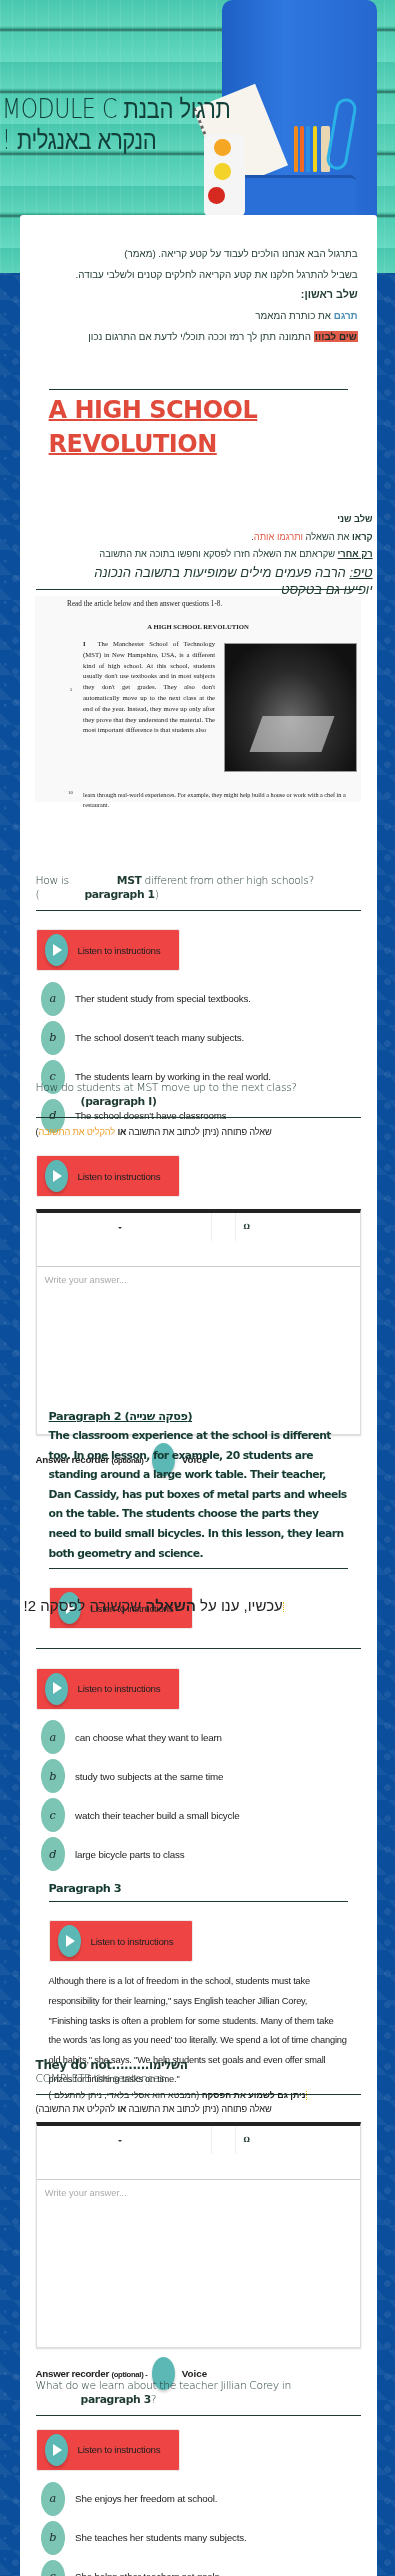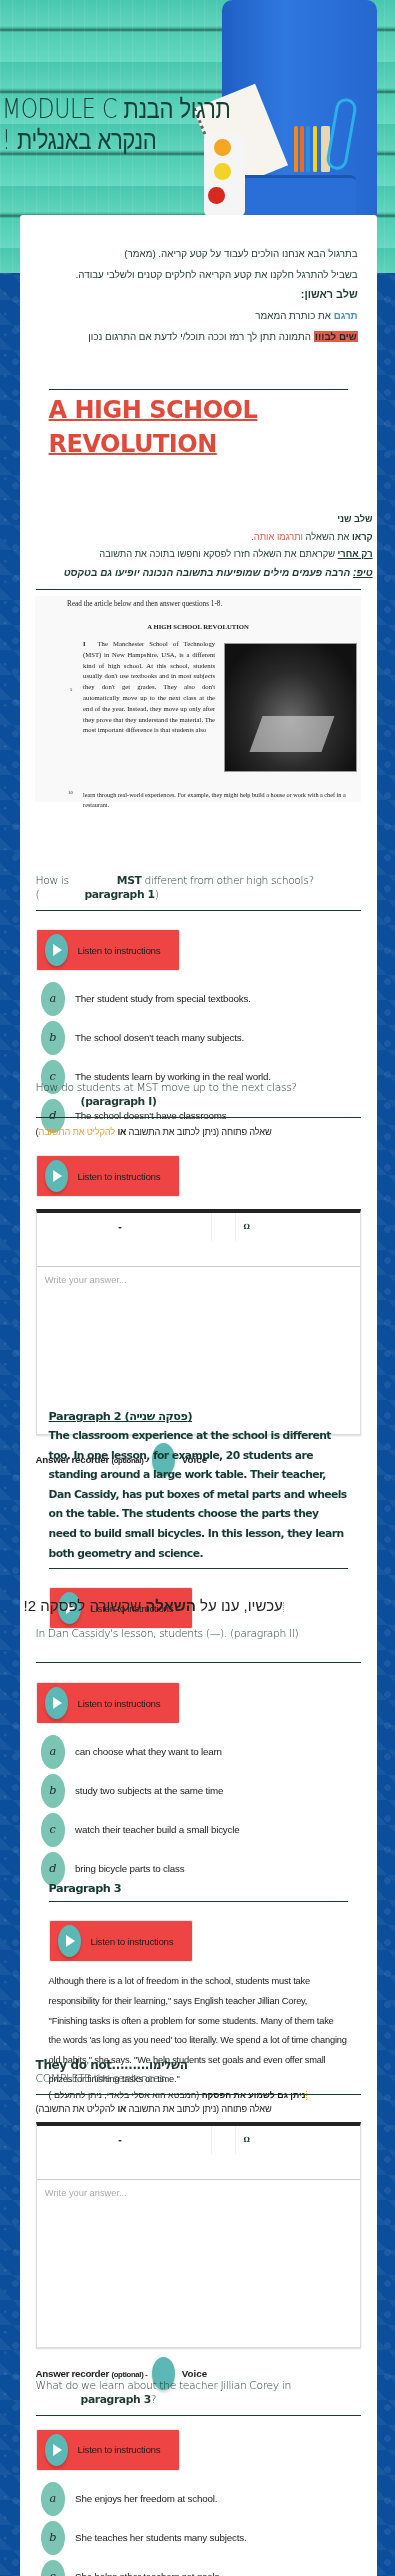--- a/index.html
+++ b/index.html
@@ -78,21 +78,21 @@
   .title-big {
     top: 178px; left: 29px; width: 309px;
     font-family: "DejaVu Sans", sans-serif; font-weight: bold;
     font-size: 24px; line-height: 34px; color: #e04a3b;
     letter-spacing: -0.5px; text-decoration: underline; text-decoration-thickness: 1.5px;
   }
   .step2 { top: 296px; padding: 0 16px 0 31px; font-size: 9.3px; line-height: 17.5px; }
   .step2 .b { font-weight: bold; }
   .step2 .red { color: #e25c4a; }
   .step2 .u { text-decoration: underline; font-weight: bold; }
-  .step2 .tip { font-style: italic; font-weight: bold; font-size: 10px; }
+  .step2 .tip { font-style: italic; font-weight: normal; font-size: 13px; }
   .step2 .tip .u2 { text-decoration: underline; }
 
   .article {
     top: 381px; left: 15.5px; width: 326px; height: 206px;
     background: #f9f9f9; font-family: "Liberation Serif", serif; color: #222;
   }
   .article .head { position: absolute; left: 32px; top: 4.1px; font-size: 7.2px; }
   .article .atitle { position: absolute; left: 0; width: 326px; top: 27px; text-align: center; font-weight: bold; font-size: 6.7px; }
   .article .num1 { position: absolute; left: 48px; top: 44px; font-weight: bold; font-size: 6.7px; }
   .article .body {
@@ -294,42 +294,41 @@
     <div class="listen" style="margin-top:18.5px;">
       <div class="play"></div>
       <span class="lbl">Listen to instructions</span>
     </div>
   </div>
   <div class="sec heb-note" style="top:1382px;left:4px;width:325px;font-size:15px;">
     <span class="yellow-mark"></span><span>עכשיו, ענו על </span><b>השאלה</b><span> שקשורה לפסקה 2!</span>
   </div>
 
   <div class="sec" style="top:1412px;left:16px;width:325px;">
-    <div class="q-title">In Dan Cassidy's lesson, students (—). (paragraph II)</div>
     <div class="q-line" style="margin-top:20.6px;"></div>
     <div class="listen" style="margin-top:19.6px;">
       <div class="play"></div>
       <span class="lbl">Listen to instructions</span>
     </div>
     <div class="opts" style="margin-top:8.2px;">
       <div class="opt">
           <div class="letter">a</div>
           <div class="otext">can choose what they want to learn</div>
         </div>
       <div class="opt">
           <div class="letter">b</div>
           <div class="otext">study two subjects at the same time</div>
         </div>
       <div class="opt">
           <div class="letter">c</div>
           <div class="otext">watch their teacher build a small bicycle</div>
         </div>
       <div class="opt">
           <div class="letter">d</div>
-          <div class="otext">bring bicycle parts to class</div>
+          <div class="otext">large bicycle parts to class</div>
         </div>
     </div>
   </div>
 
   <div class="sec" style="top:1667px;left:29px;width:299px;">
     <div class="para-h">Paragraph 3</div>
     <div class="q-line" style="margin-top:6.2px;"></div>
     <div class="listen" style="margin-top:18.5px;">
       <div class="play"></div>
       <span class="lbl">Listen to instructions</span>

